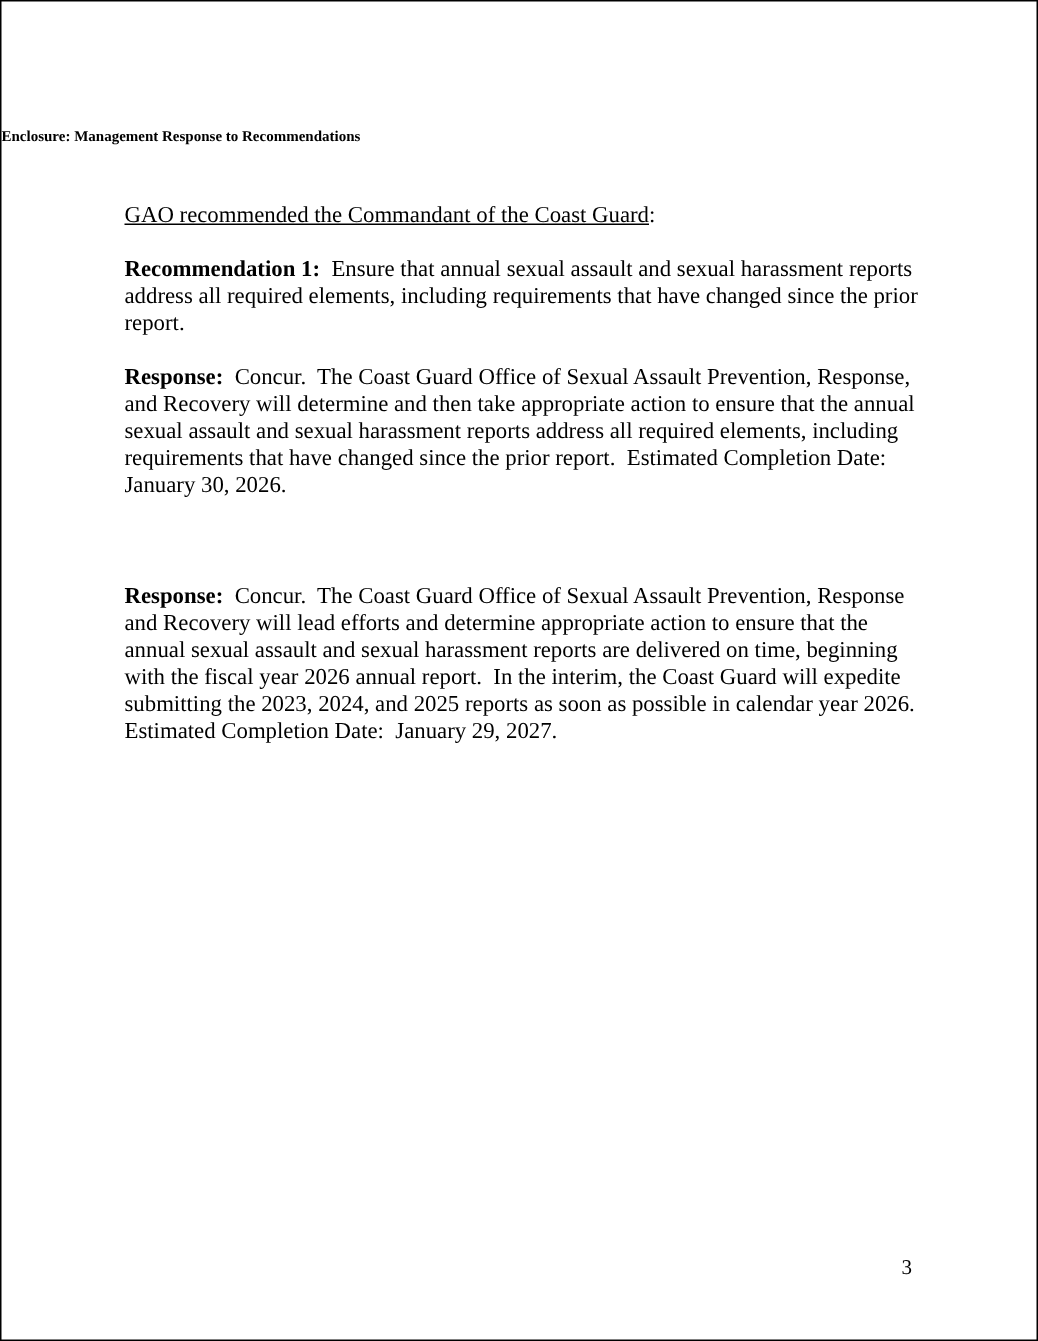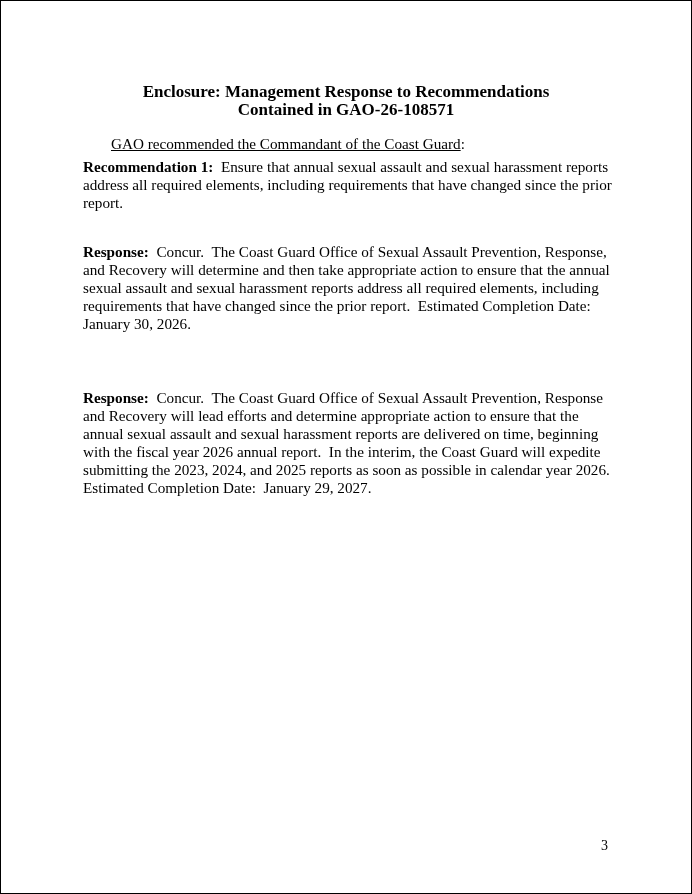--- a/index.html
+++ b/index.html
@@ -6,45 +6,44 @@
     body { width: 692px; height: 894px; overflow: hidden; position: relative; }
     .page {
       position: absolute; left: 0; top: 0;
       width: 690px; height: 892px;
       border: 1px solid #000; background: #fff;
       font-family: "Liberation Serif", "DejaVu Serif", serif;
       color: #000;
     }
     .title {
       position: absolute; left: 0; right: 0; top: 82px;
-      text-align: center; font-weight: bold; font-size: 17px; line-height: 18px;
+      font-weight: bold; font-size: 10px; line-height: 18px;
     }
     .block {
       position: absolute; left: 82px; width: 535px;
       font-size: 15.2px; line-height: 18px;
     }
-    .intro { top: 134px; margin-left: 28px; }
+    .intro { top: 134px; }
     .intro .u { text-decoration: underline; }
-    .rec1 { top: 157px; font-family: Liberation Serif, serif; }
+    .rec1 { top: 170px; font-family: Liberation Serif, serif; }
     .resp1 { top: 242px; }
     .rec2 { top: 338px; }
     .resp2 { top: 388px; }
     .lbl { font-weight: bold; }
     .pagenum {
       position: absolute; left: 600px; top: 837px;
       font-size: 14px; font-family: "Liberation Serif", serif;
     }
   </style>
 </head>
 <body>
 
 <div class="page">
   <div class="title">
     <div>Enclosure:  Management Response to Recommendations</div>
-    <div>Contained in GAO-26-108571</div>
   </div>
 
   <div class="block intro">
     <span class="u">GAO recommended the Commandant of the Coast Guard</span><span>:</span>
   </div>
 
   <div class="block rec1">
     <span class="lbl">Recommendation 1:</span><span style="white-space:pre-wrap">  Ensure that annual sexual assault and sexual harassment reports address all required elements, including requirements that have changed since the prior report.</span>
   </div>
 

